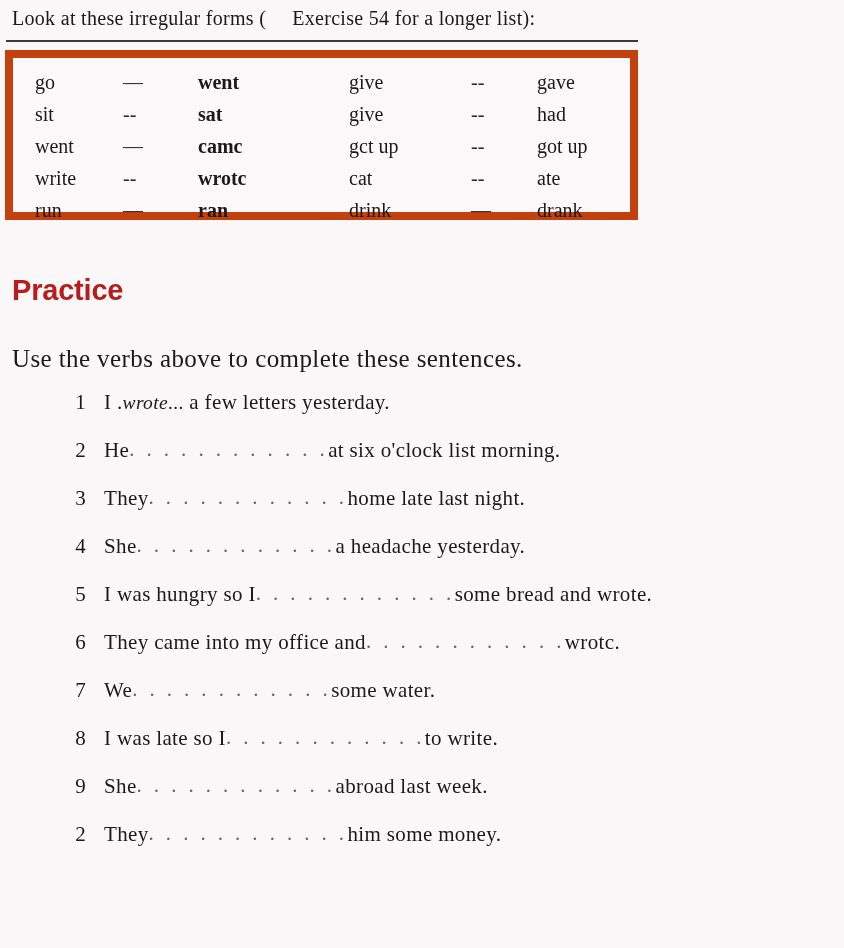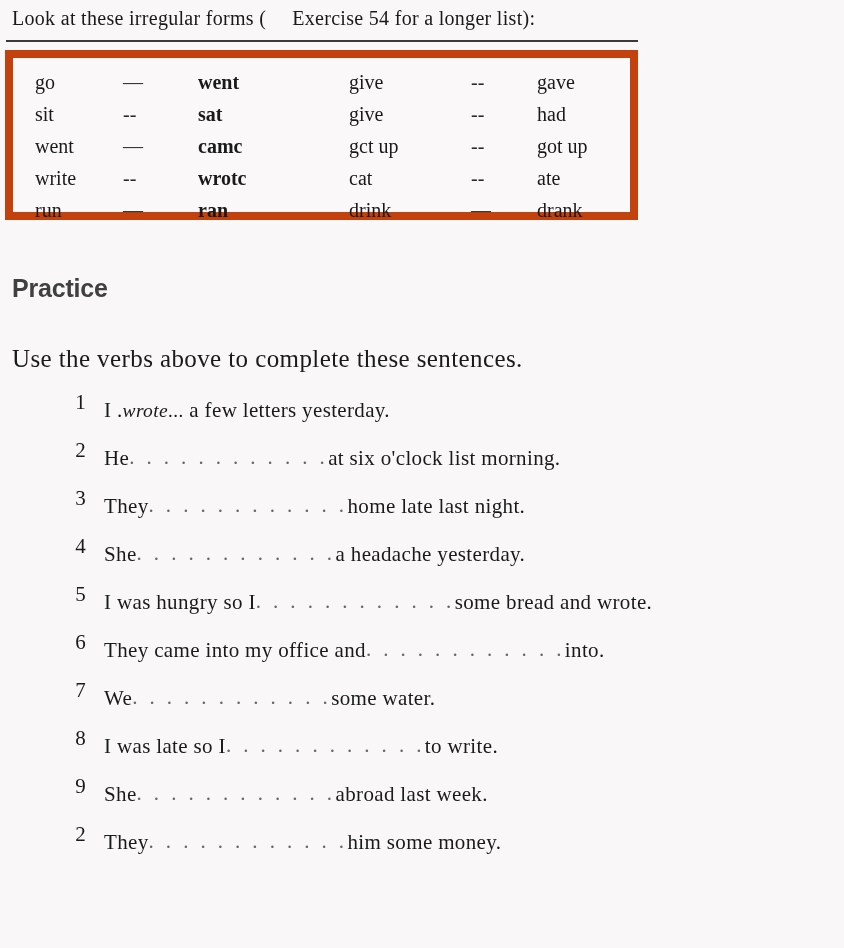--- a/index.html
+++ b/index.html
@@ -82,23 +82,23 @@
   .c-dash2  { width: 66px; text-align: left; color: #2b2b2b; }
   .c-past2  { width: auto; }
 
   
   .practice-heading {
     position: absolute;
     left: 12px;
     top: 274px;
     font-family: "Liberation Sans", "DejaVu Sans", sans-serif;
     font-weight: bold;
-    font-size: 25px;
+    font-size: 29px;
     letter-spacing: -0.2px;
-    color: #404040;
+    color: #b91c1c;
   }
 
   
   .instruction {
     position: absolute;
     left: 12px;
     top: 345px;
     font-size: 25px;
     letter-spacing: 0.4px;
     white-space: nowrap;
@@ -121,21 +121,21 @@
   .ex-num {
     position: absolute;
     left: 44px;
     width: 42px;
     text-align: right;
     font-size: 21px;
   }
   .ex-text {
     position: absolute;
     left: 104px;
-    top: 8px;
+    top: 0;
     font-size: 21px;
   }
   .ex-text .blank {
     display: inline-block;
     color: #6a6a6a;
     letter-spacing: 3.4px;
     font-size: 21px;
     position: relative;
     top: -1px;
   }
@@ -231,21 +231,21 @@
       <span class="ex-text"><span>She</span><span class="blank">. . . . . . . . . . . .</span><span>a headache yesterday.</span></span>
     </div>
 
     <div class="exercise-item">
       <span class="ex-num">5</span>
       <span class="ex-text"><span>I was hungry so I</span><span class="blank">. . . . . . . . . . . .</span><span>some bread and wrote.</span></span>
     </div>
 
     <div class="exercise-item">
       <span class="ex-num">6</span>
-      <span class="ex-text"><span>They came into my office and</span><span class="blank">. . . . . . . . . . . .</span><span>into.</span></span>
+      <span class="ex-text"><span>They came into my office and</span><span class="blank">. . . . . . . . . . . .</span><span>wrotc.</span></span>
     </div>
 
     <div class="exercise-item">
       <span class="ex-num">7</span>
       <span class="ex-text"><span>We</span><span class="blank">. . . . . . . . . . . .</span><span>some water.</span></span>
     </div>
 
     <div class="exercise-item">
       <span class="ex-num">8</span>
       <span class="ex-text"><span>I was late so I</span><span class="blank">. . . . . . . . . . . .</span><span>to write.</span></span>

